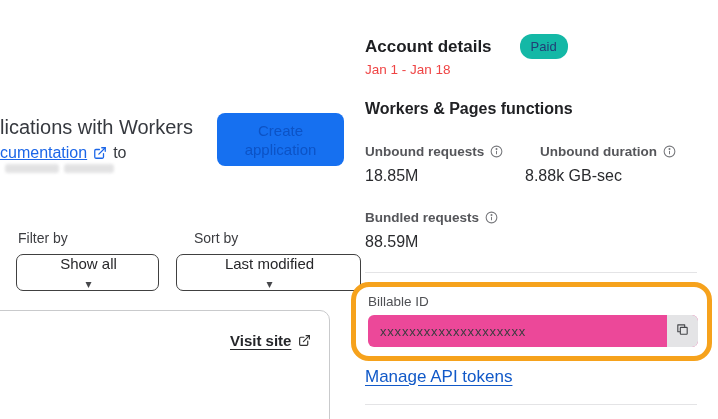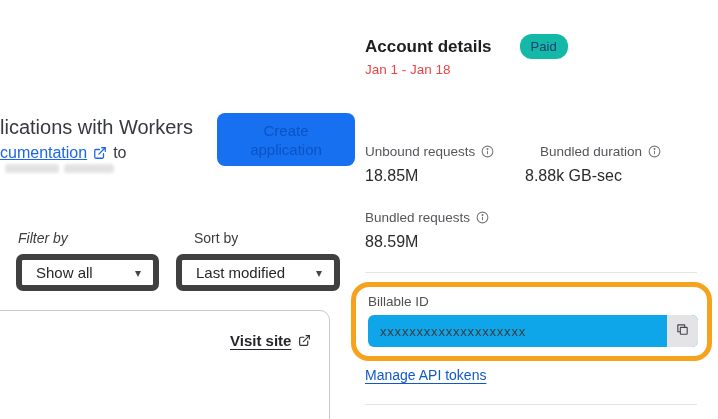--- a/index.html
+++ b/index.html
@@ -29,40 +29,40 @@
   .ext-icon svg { display: block; }
   .ghost-smudge {
     position: absolute; top: 164px; height: 9px;
     background: #c7c7c9; opacity: .5; filter: blur(1.5px);
     border-radius: 3px;
   }
   .ghost-a { left: 5px;  width: 54px; }
   .ghost-b { left: 64px; width: 50px; }
   .create-btn {
     position: absolute; left: 217px; top: 113px;
-    width: 138px; height: 53px;
+    width: 127px; height: 53px;
     background: #1670f0; border: none; border-radius: 8px;
     color: #0c53c6; font-family: inherit;
     font-size: 15px; line-height: 19px; text-align: center;
     padding: 6px 14px; cursor: pointer;
   }
   .field-label {
     position: absolute; font-size: 14px; color: #3c3d41;
   }
-  .lbl-filter { left: 18px; top: 230px; font-style: italic; }
+  .lbl-filter { left: 18px; top: 230px; }
   .lbl-sort   { left: 194px; top: 230px; }
   .select-box {
     position: absolute; top: 254px; height: 37px;
-    border: 6px solid #404040; border-radius: 7px; background: #fff;
+    border: 1px solid #404040; border-radius: 7px; background: #fff;
     display: flex; align-items: center; justify-content: space-between;
     padding: 0 12px 0 14px; cursor: pointer;
-    font-size: 15px; color: #27272a;
+    font-size: 15px; color: #27272a; flex-direction: column;
   }
   .sel-filter { left: 16px;  width: 143px; }
-  .sel-sort   { left: 176px; width: 164px; }
+  .sel-sort   { left: 176px; width: 185px; }
   .caret { font-size: 12px; color: #46474b; line-height: 1; }
   .site-card {
     position: absolute; left: -18px; top: 310px;
     width: 348px; height: 130px;
     border: 1px solid #c9cacc; border-radius: 10px;
     background: #fff;
   }
   .visit-site {
     position: absolute; left: 230px; top: 332px;
     display: flex; align-items: center; gap: 7px;
@@ -83,21 +83,21 @@
   .date-range {
     position: absolute; left: 365px; top: 62px;
     font-size: 13.5px; color: #ef4444;
   }
   .usage-title {
     position: absolute; left: 365px; top: 100px;
     font-size: 16px; font-weight: 700; color: #202124;
   }
   .stat-label {
     position: absolute; font-size: 13.5px; color: #55565a;
-    display: flex; align-items: center; gap: 6px; white-space: nowrap;
+    display: flex; align-items: center; gap: 6px; white-space: nowrap; font-weight: bold;
   }
   .stat-value {
     position: absolute; font-size: 16px; color: #2a2b2e; white-space: nowrap;
   }
   .info-icon { display: inline-flex; cursor: pointer; }
   .info-icon svg { display: block; }
   .s0l { left: 365px; top: 144px; } .s0v { left: 365px; top: 167px; }
   .s1l { left: 540px; top: 144px; } .s1v { left: 525px; top: 167px; }
   .s2l { left: 365px; top: 210px; } .s2v { left: 365px; top: 233px; }
   .divider {
@@ -112,39 +112,39 @@
     border: 5px solid #f6a21c; border-radius: 18px;
     pointer-events: none;
   }
   .acct-id-label {
     position: absolute; left: 368px; top: 294px;
     font-size: 13.5px; color: #4f5054;
   }
   .acct-id-wrap {
     position: absolute; left: 368px; top: 315px;
     width: 330px; height: 32px;
-    background: #0ea5e9; border-radius: 6px;
+    background: #ec4899; border-radius: 6px;
   }
   .acct-id-input {
     position: absolute; left: 0; top: 0;
     width: 298px; height: 32px;
     background: transparent; border: none; outline: none;
     font-family: inherit; font-size: 13px; letter-spacing: 0.8px;
     color: #3b3c40; padding: 0 12px;
   }
   .copy-btn {
     position: absolute; right: 0; top: 0;
     width: 31px; height: 32px;
     background: #e4e4e6; border: none; border-radius: 0 6px 6px 0;
     display: flex; align-items: center; justify-content: center;
     cursor: pointer; color: #46474b;
   }
   .manage-link {
     position: absolute; left: 365px; top: 367px;
-    font-size: 14px; color: #1159c8;
+    font-size: 17px; color: #1159c8;
     text-decoration: underline; text-underline-offset: 3px; cursor: pointer;
   }
 </style>
 </head>
 <body>
 
 <div class="screen">
 
   <div class="intro-line1">lications with Workers</div>
 
@@ -187,35 +187,36 @@
         <line x1="10" y1="14" x2="21" y2="3"></line>
       </svg>
     </span>
   </div>
 
   <div class="acct-header">
     <span class="acct-title">Account details</span>
     <span class="plan-badge">Paid</span>
   </div>
   <div class="date-range">Jan 1 - Jan 18</div>
+  <div class="usage-title">Workers &amp; Pages functions</div>
 
   <div class="stat-label s0l">
     <span>Unbound requests</span>
     <span class="info-icon">
       <svg width="13" height="13" viewBox="0 0 16 16" fill="none" stroke="#77787c" stroke-width="1.3">
         <circle cx="8" cy="8" r="6.6"></circle>
         <line x1="8" y1="7.2" x2="8" y2="11.4"></line>
         <circle cx="8" cy="4.8" r="0.6" fill="#77787c"></circle>
       </svg>
     </span>
   </div>
   <div class="stat-value s0v">18.85M</div>
 
   <div class="stat-label s1l">
-    <span>Bundled duration</span>
+    <span>Unbound duration</span>
     <span class="info-icon">
       <svg width="13" height="13" viewBox="0 0 16 16" fill="none" stroke="#77787c" stroke-width="1.3">
         <circle cx="8" cy="8" r="6.6"></circle>
         <line x1="8" y1="7.2" x2="8" y2="11.4"></line>
         <circle cx="8" cy="4.8" r="0.6" fill="#77787c"></circle>
       </svg>
     </span>
   </div>
   <div class="stat-value s1v">8.88k GB-sec</div>
 

